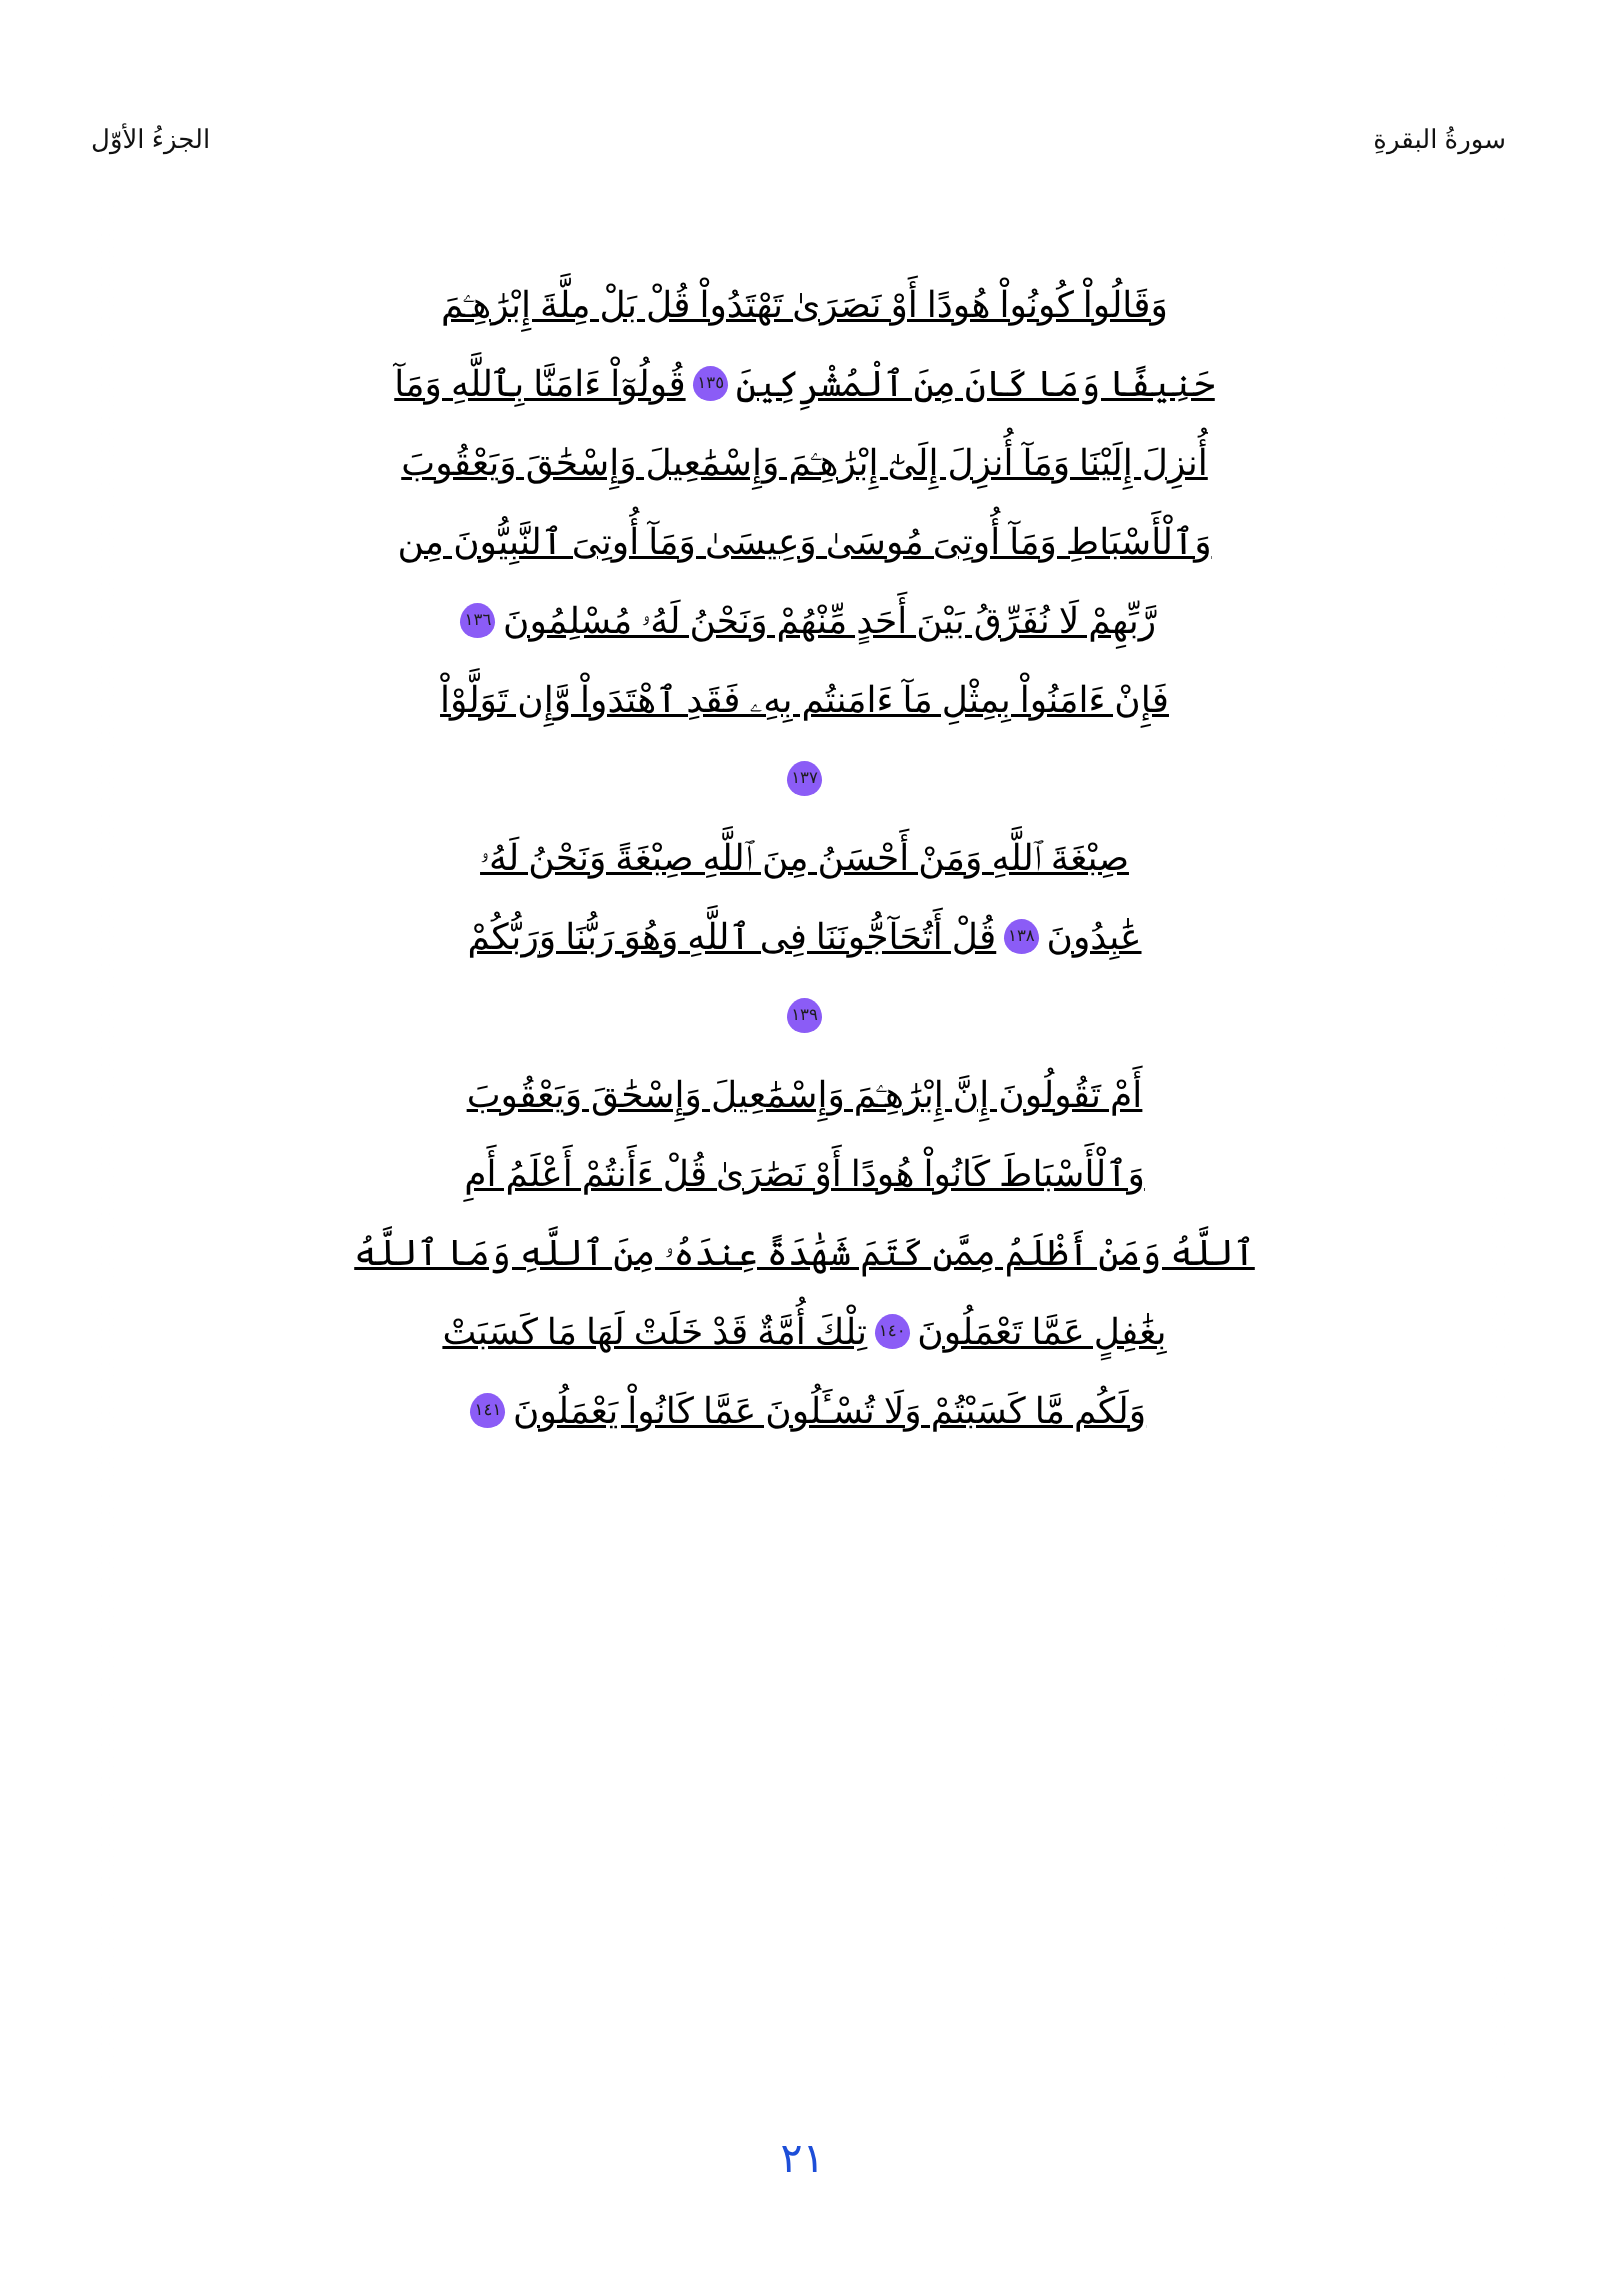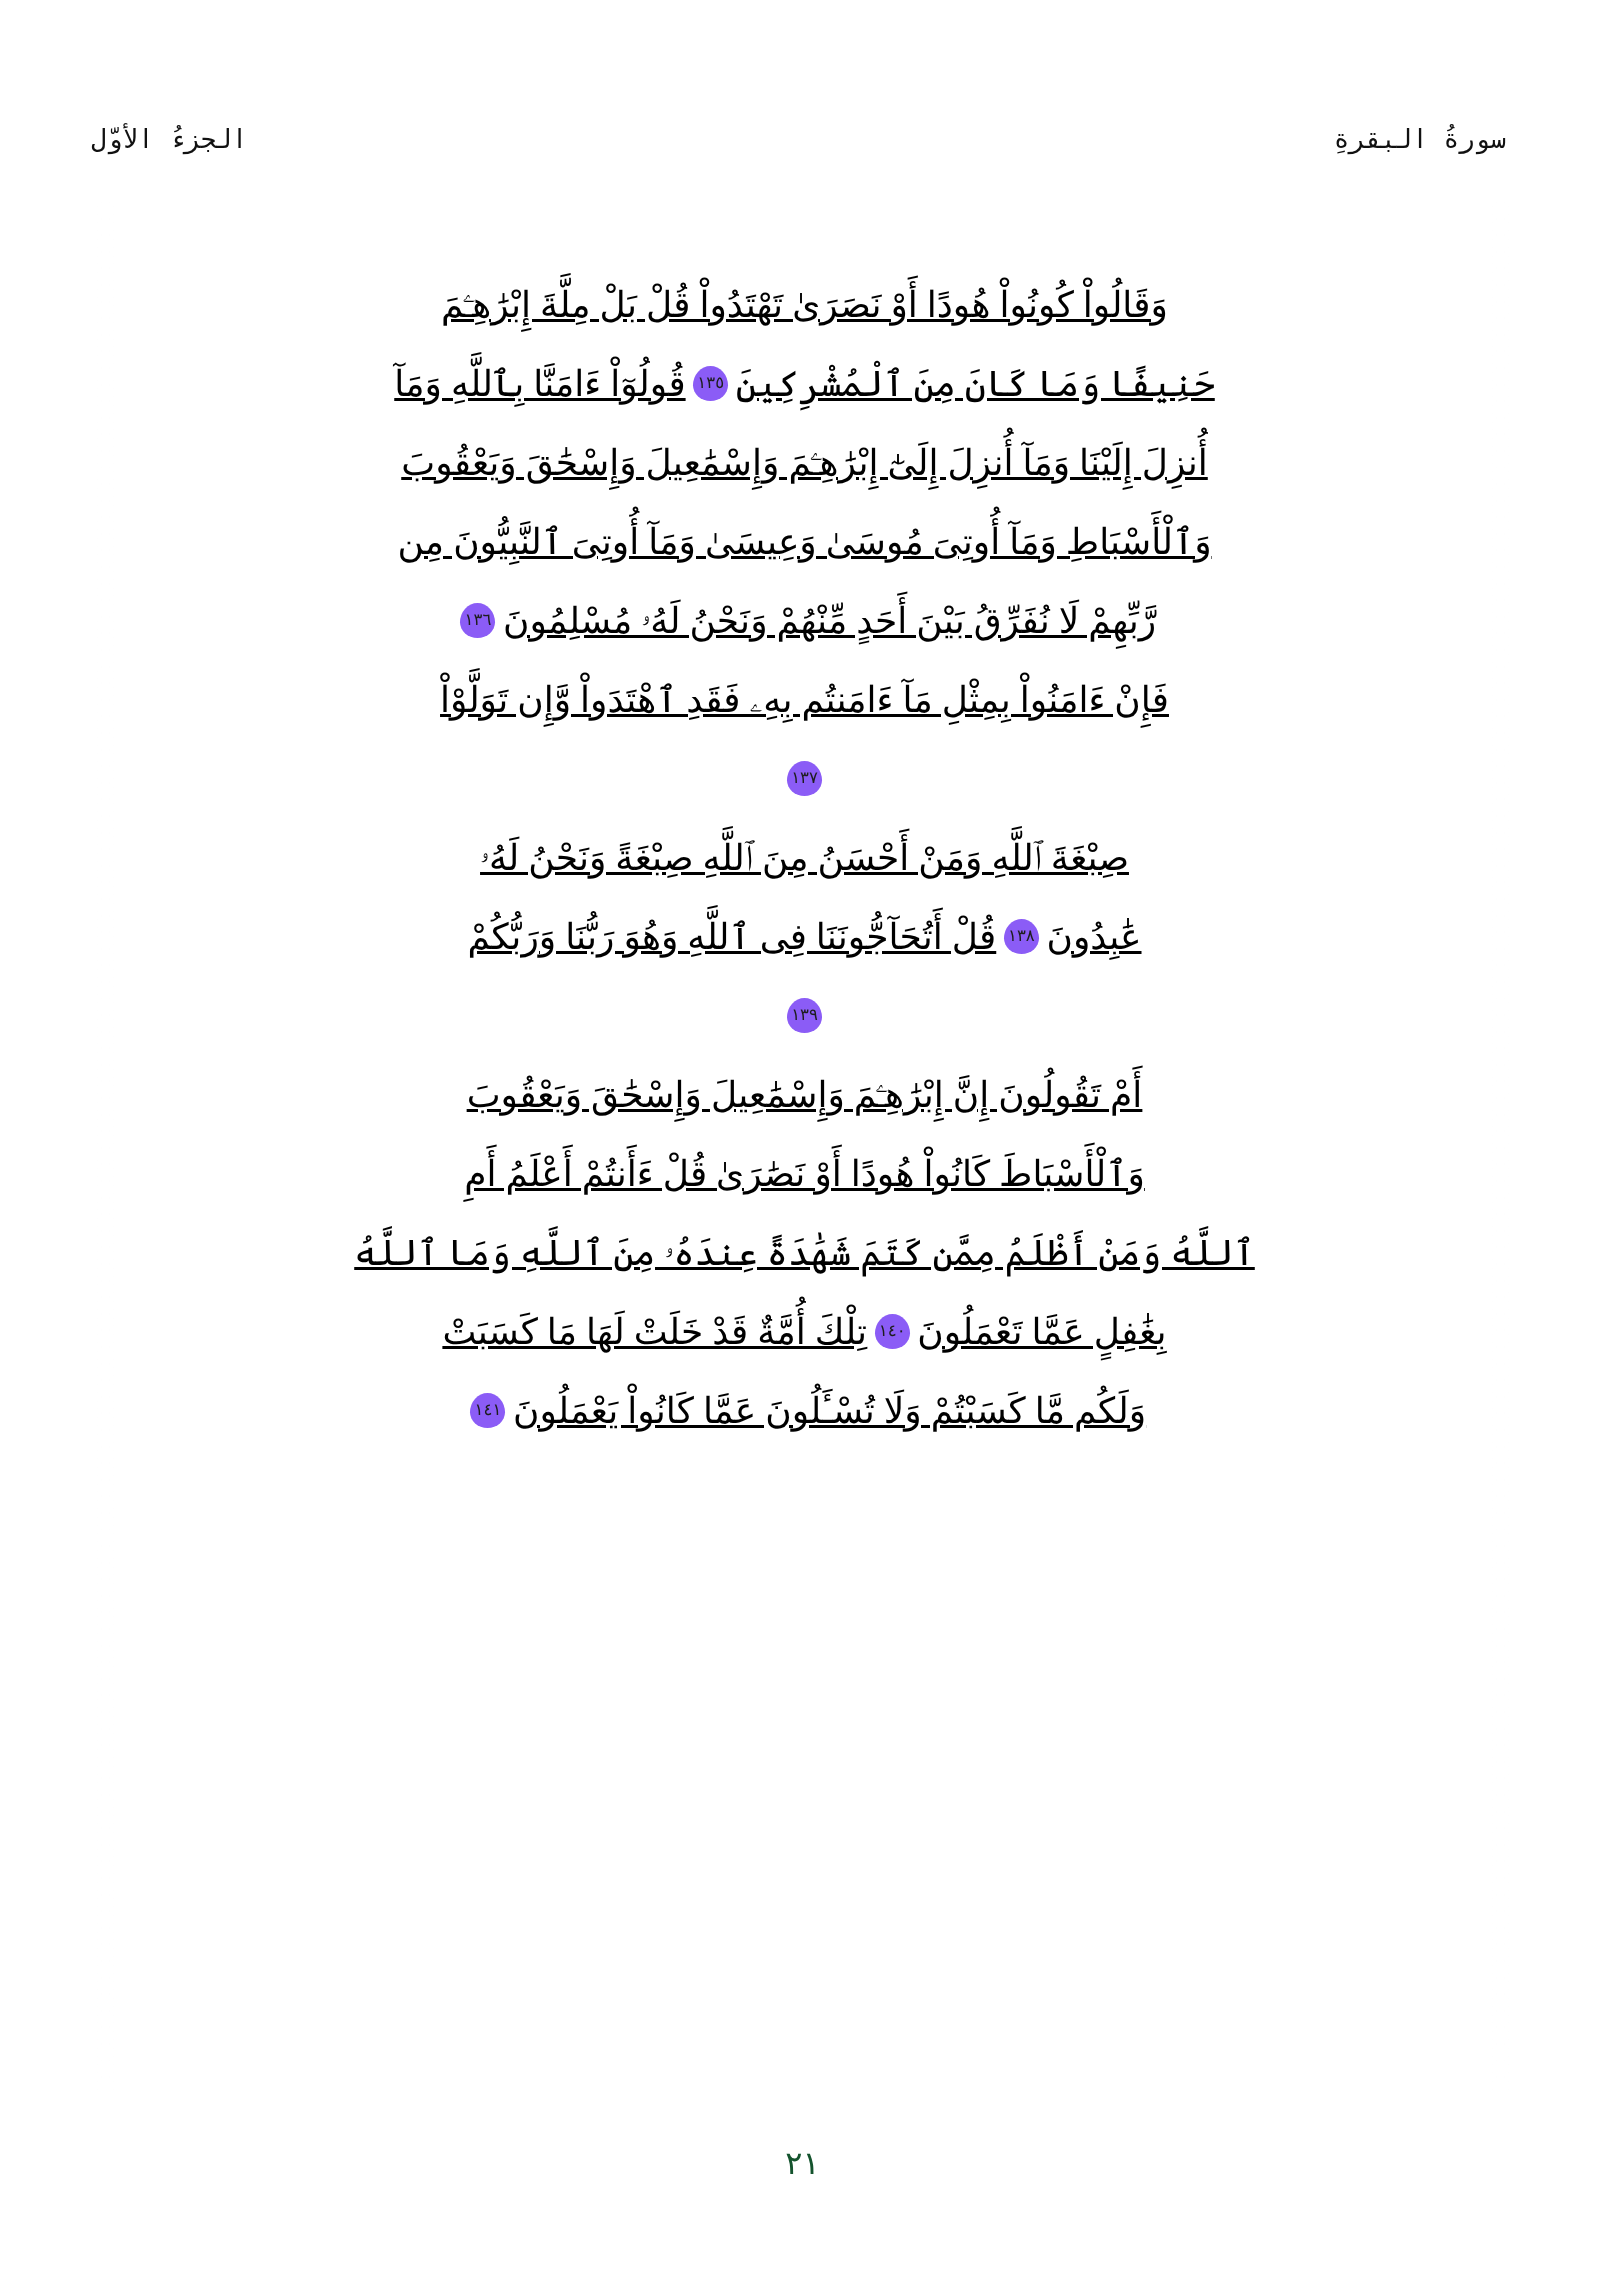--- a/index.html
+++ b/index.html
@@ -30,21 +30,21 @@
     right: 91px;
     height: 53px;
     display: flex;
     flex-direction: row-reverse;
     justify-content: space-between;
     align-items: center;
     direction: rtl;
   }
   .header-part,
   .header-sura {
-    font-family: Liberation Mono, monospace;
+    font-family: Liberation Sans, sans-serif;
     font-size: 26px;
     color: #111111;
     letter-spacing: 0px;
     white-space: nowrap;
   }
   .header-sura {
     margin-right: 8px;
   }
 
   
@@ -156,22 +156,22 @@
   
   .page-footer {
     position: absolute;
     bottom: 113px;
     left: 0;
     width: 100%;
     text-align: center;
   }
   .page-number {
     font-family: Liberation Serif, serif;
-    font-size: 32px;
-    color: #14532d;
+    font-size: 41px;
+    color: #1d4ed8;
     letter-spacing: 1.5px;
   }
 </style>
 </head>
 <body>
 
 <div class="page">
 
   <div class="page-header">
     <span class="header-part">الجزءُ الأوّل</span>

